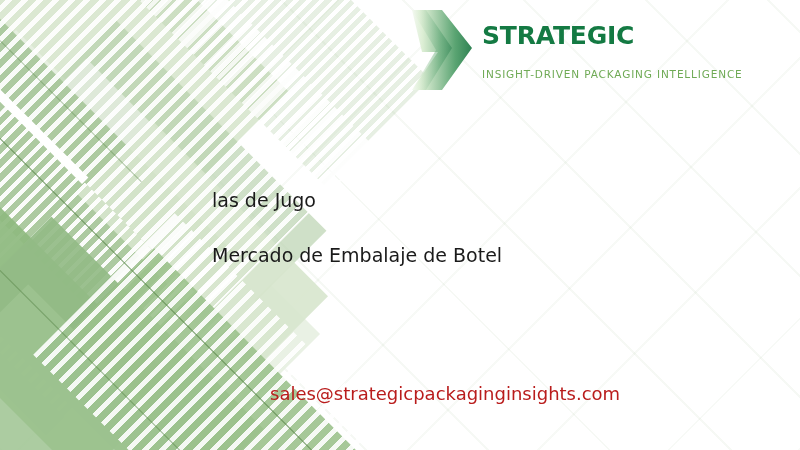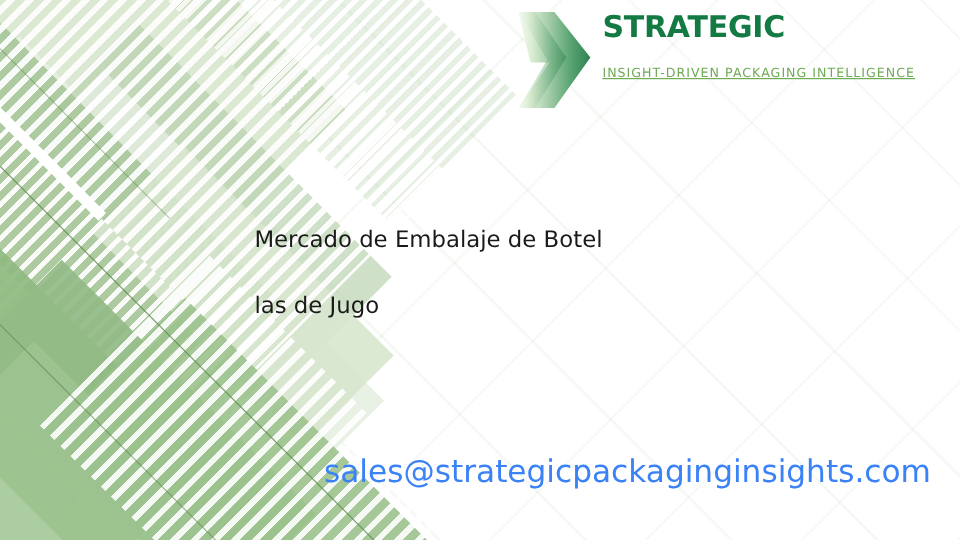--- a/index.html
+++ b/index.html
@@ -192,24 +192,24 @@
     left: -40px; top: -20px;
     width: 9px; height: 200px;
     background: #ffffff;
     transform: rotate(-45deg);
     left: 10px; top: 10px;
   }
 
   
   .logo {
     position: absolute;
-    left: 428px;
+    left: 408px;
     top: 8px;
     display: flex;
-    align-items: flex-start;
+    align-items: center;
   }
   .logo-mark {
     width: 66px;
     height: 84px;
     flex: 0 0 auto;
   }
   .logo-text {
     margin-left: 8px;
     padding-top: 2px;
   }
@@ -221,21 +221,20 @@
     letter-spacing: -0.2px;
     white-space: nowrap;
   }
   .logo-tagline {
     color: #6faa55;
     font-size: 10.5px;
     letter-spacing: 0.85px;
     margin-top: 20px;
     white-space: nowrap;
     text-align: right;
-    text-decoration: underline;
   }
 
   
   .title-block {
     position: absolute;
     left: 212px;
     top: 186px;
     width: 560px;
   }
   .title-line {
@@ -245,22 +244,22 @@
     margin: 0;
     white-space: nowrap;
   }
   .title-line + .title-line {
     margin-top: 27px;
   }
   .contact-email {
     position: absolute;
     left: 270px;
     top: 381px;
-    color: #3b82f6;
-    font-size: 26px;
+    color: #b91c1c;
+    font-size: 18px;
     line-height: 26px;
     white-space: nowrap;
   }
 </style>
 </head>
 <body>
 
 <div class="cover">
 
   <div class="bg-deco">
@@ -306,19 +305,19 @@
       <path d="M4 2 L34 2 L64 40 L34 82 L4 82 L30 44 L14 44 L4 2 Z" fill="url(#chevGrad)"></path>
       <path d="M4 2 L18 2 L44 40 L18 82 L4 82 L28 42 Z" fill="url(#chevGrad)" opacity="0.55"></path>
     </svg>
     <div class="logo-text">
       <div class="logo-name">STRATEGIC</div>
       <div class="logo-tagline">INSIGHT-DRIVEN PACKAGING INTELLIGENCE</div>
     </div>
   </div>
 
   <div class="title-block">
+    <p class="title-line">las de Jugo</p>
     <p class="title-line">Mercado de Embalaje de Botel</p>
-    <p class="title-line">las de Jugo</p>
   </div>
 
   <div class="contact-email">sales@strategicpackaginginsights.com</div>
 
 </div>
 
 </body></html>

